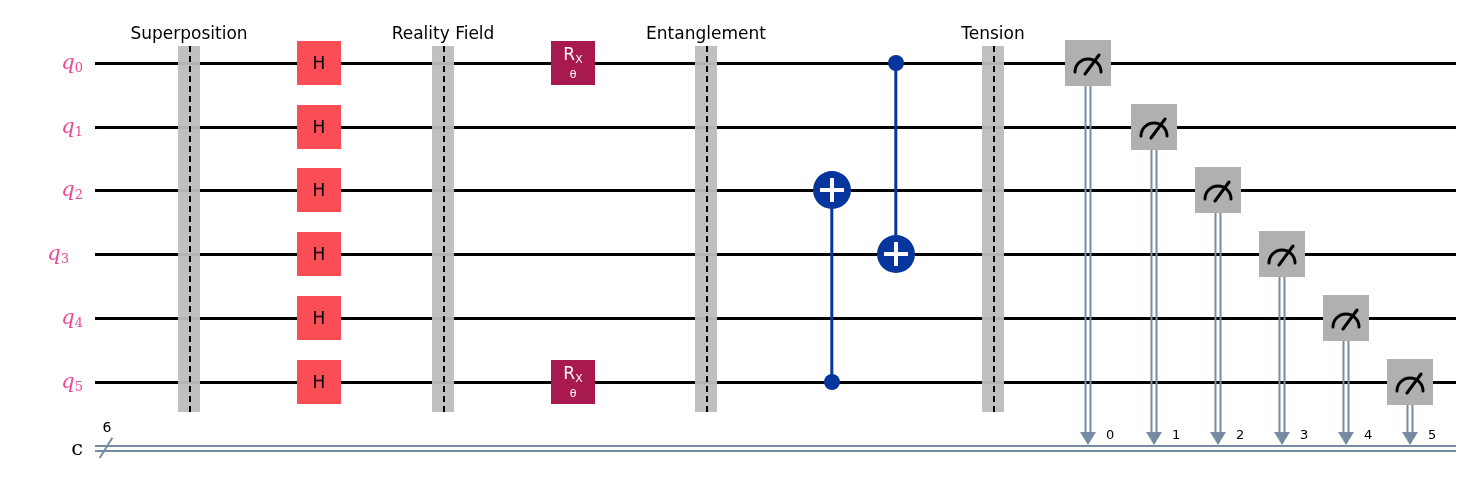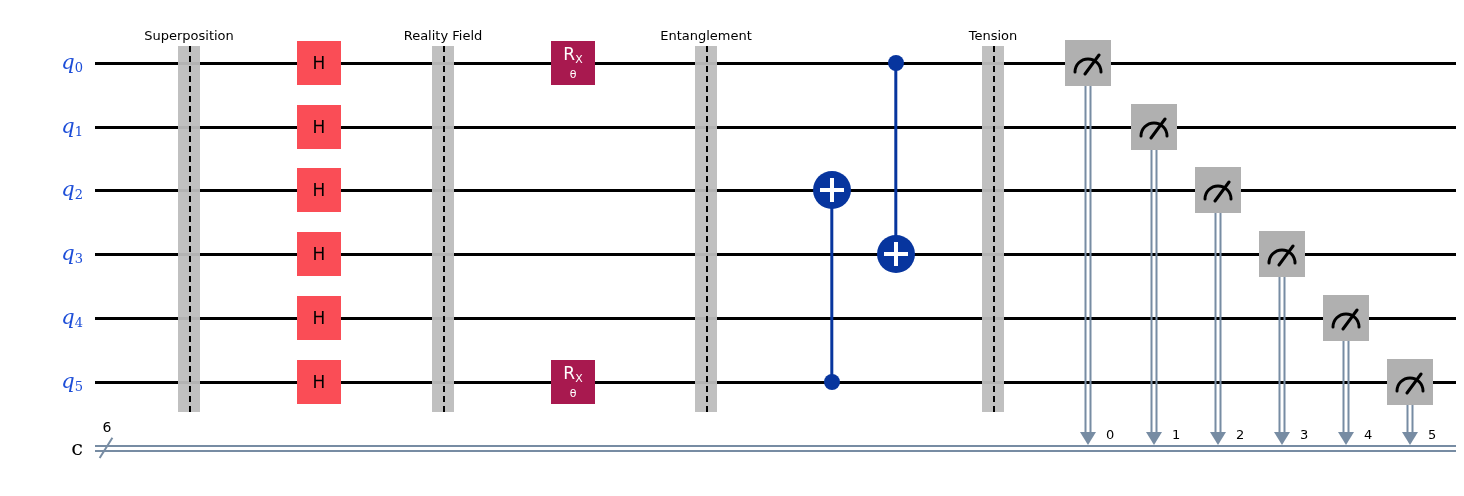--- a/index.html
+++ b/index.html
@@ -14,21 +14,21 @@
     background: #ffffff;
     font-family: "DejaVu Sans", sans-serif;
     overflow: hidden;
   }
   
   .qubit-label {
     position: absolute;
     font-family: "DejaVu Serif", serif;
     font-style: italic;
     font-size: 21px;
-    color: #1d4ed8;
+    color: #ec4899;
     line-height: 1;
     transform: translate(-100%, -50%);
     white-space: nowrap;
   }
   .qubit-label sub {
     font-size: 0.62em;
     font-style: normal;
     vertical-align: -0.22em;
   }
   .creg-label {
@@ -75,21 +75,21 @@
     background: #bdbdbd;
     opacity: 0.95;
   }
   .barrier-dash {
     position: absolute;
     width: 0;
     border-left: 2.2px dashed #000000;
   }
   .barrier-label {
     position: absolute;
-    font-size: 13px;
+    font-size: 17px;
     color: #000000;
     transform: translate(-50%, -100%);
     white-space: nowrap;
     line-height: 1;
   }
   
   .gate-box {
     position: absolute;
     transform: translate(-50%, -50%);
     display: flex;
@@ -198,21 +198,21 @@
 <body>
 
 <div id="circuit-root">
     <div class="qwire" style="left: 95px; top: 61.5px; width: 1361px; background: rgb(0, 0, 0);"></div>
     <div class="qubit-label" style="left: 83px; top: 63px;"><span>q</span><sub>0</sub></div>
     <div class="qwire" style="left: 95px; top: 125.5px; width: 1361px; background: rgb(0, 0, 0);"></div>
     <div class="qubit-label" style="left: 83px; top: 127px;"><span>q</span><sub>1</sub></div>
     <div class="qwire" style="left: 95px; top: 188.5px; width: 1361px; background: rgb(0, 0, 0);"></div>
     <div class="qubit-label" style="left: 83px; top: 190px;"><span>q</span><sub>2</sub></div>
     <div class="qwire" style="left: 95px; top: 252.5px; width: 1361px; background: rgb(0, 0, 0);"></div>
-    <div class="qubit-label" style="left: 83px; top: 254px;"><span>q</span><sub>3</sub></div>
+    <div class="qubit-label" style="left: 69px; top: 254px;"><span>q</span><sub>3</sub></div>
     <div class="qwire" style="left: 95px; top: 316.5px; width: 1361px; background: rgb(0, 0, 0);"></div>
     <div class="qubit-label" style="left: 83px; top: 318px;"><span>q</span><sub>4</sub></div>
     <div class="qwire" style="left: 95px; top: 380.5px; width: 1361px; background: rgb(0, 0, 0);"></div>
     <div class="qubit-label" style="left: 83px; top: 382px;"><span>q</span><sub>5</sub></div>
     <div class="cwire" style="left: 95px; top: 444.5px; width: 1361px;"></div>
     <div class="creg-label" style="left: 83px; top: 448px;">c</div>
     <div class="creg-slash" style="left: 105px; top: 436px;"></div>
     <div class="creg-count" style="left: 107px; top: 435px;">6</div>
     <div class="barrier-band" style="left: 178px; top: 46px; width: 22px; height: 366px; background: rgb(189, 189, 189);"></div>
     <div class="barrier-dash" style="left: 189px; top: 46px; height: 366px;"></div>

